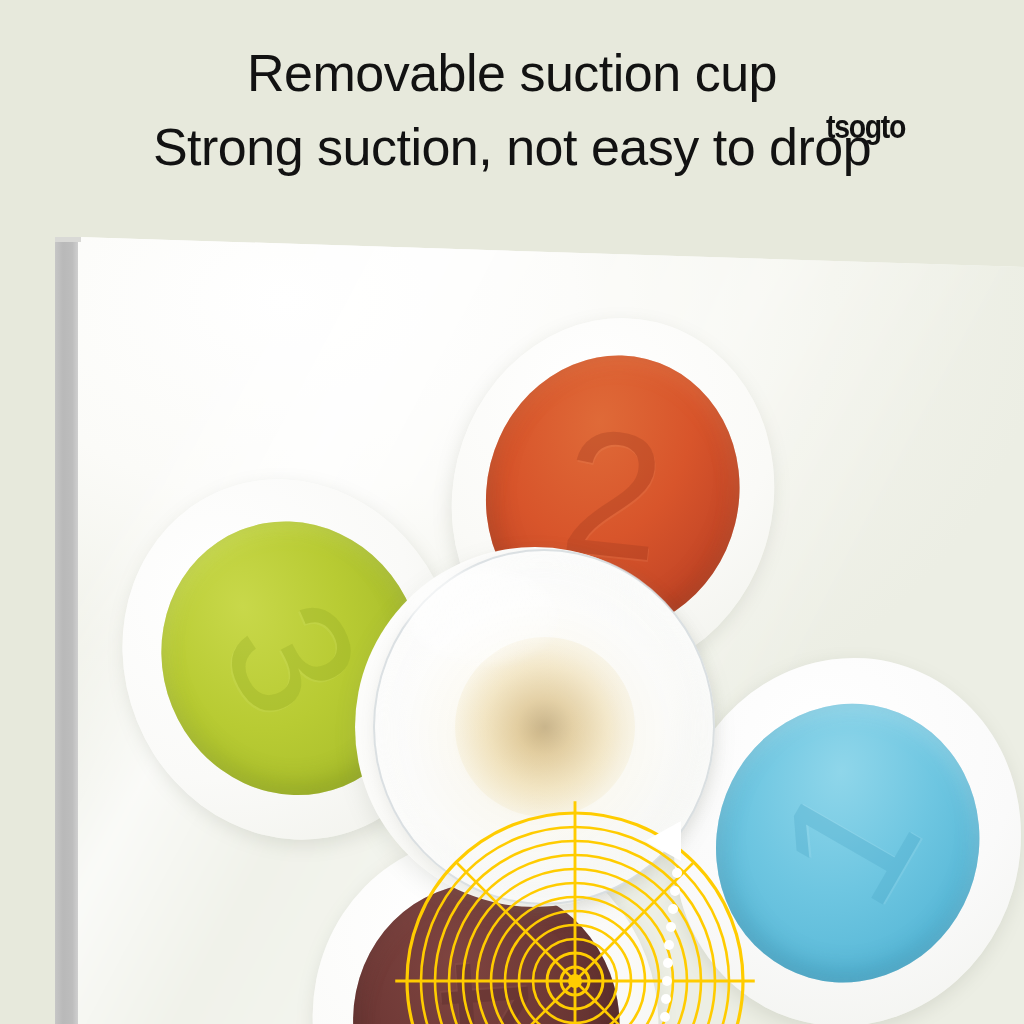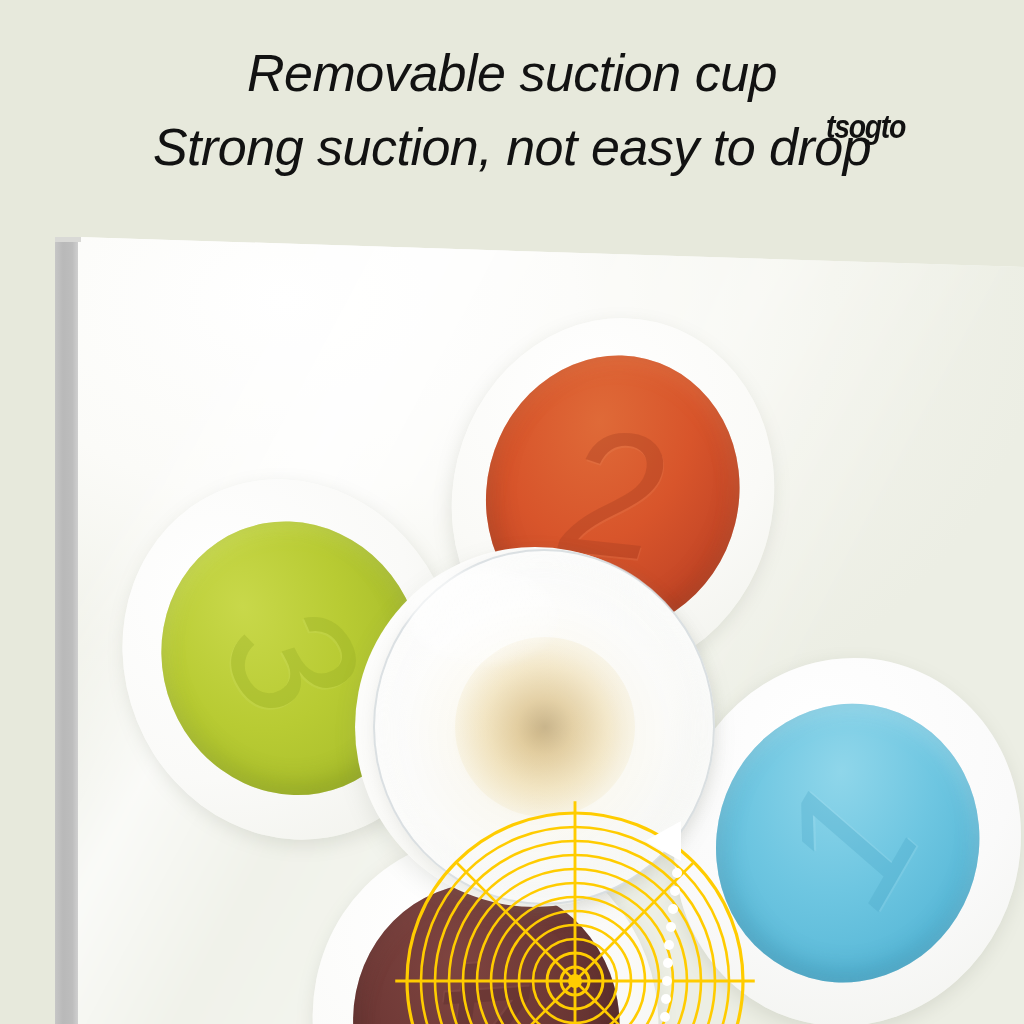--- a/index.html
+++ b/index.html
@@ -13,21 +13,20 @@
     font-family: "Liberation Sans", sans-serif;
     background: #e7e9dc;
   }
 
   #stage {
     position: relative;
     width: 1024px;
     height: 1024px;
     background: #e7e9dc;
     overflow: hidden;
-    font-style: italic;
   }
 
   
   .headline {
     position: absolute;
     left: 0;
     width: 1024px;
     text-align: center;
     color: #121212;
     font-family: "Liberation Sans", sans-serif;

